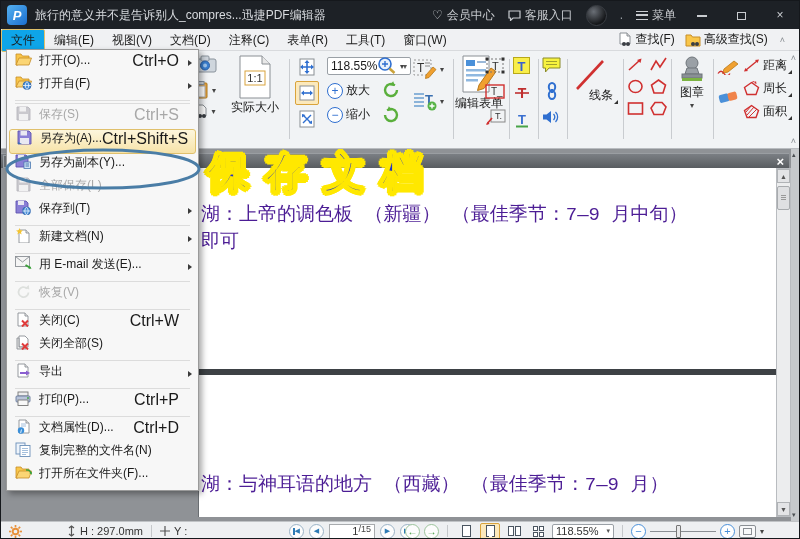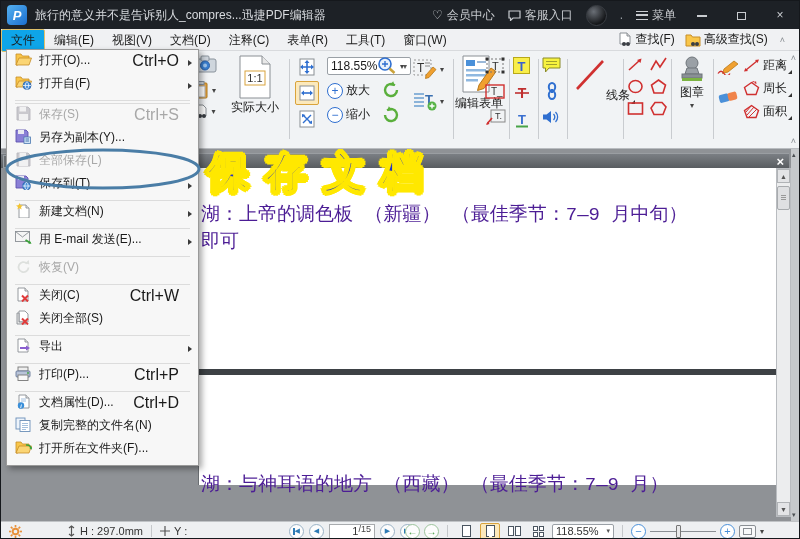--- a/index.html
+++ b/index.html
@@ -45,21 +45,21 @@
   .corner{display:inline-block;width:0;height:0;border-left:4px solid transparent;border-bottom:4px solid #333;margin-left:1px;vertical-align:bottom}
 
   
   .docarea{position:absolute;top:148px;left:0;right:0;height:372px;background:#8f9296;overflow:hidden}
   .pane-header{position:absolute;top:4px;left:0;right:10px;height:15px;background:linear-gradient(#7b7f84,#595d61);border-top:1px solid #9a9ea2}
   .plus-tile{position:absolute;left:2px;top:1px;width:13px;height:13px;background:#6b6f73;border:1px solid #9aa0a6;color:#fff;font-size:11px;line-height:11px;text-align:center}
   .pane-close{position:absolute;right:5px;top:0;color:#fff;font-weight:bold;font-size:13px;line-height:15px}
   .page{position:absolute;left:197px;width:578px;background:#fff;border-left:1px solid #6a6e72}
   .page1{top:19px;height:201px}
   .page-break{position:absolute;left:197px;top:220px;width:578px;height:6px;background:#3d4145}
-  .page2{top:226px;height:110px}
+  .page2{top:226px;height:142px}
   .doc-text{position:absolute;left:2px;font-family:Liberation Mono, monospace;font-size:19px;color:#4c1d95;white-space:nowrap}
   .overlay-text{position:absolute;left:206px;top:1px;z-index:40;font-weight:bold;font-size:42px;line-height:1.1;letter-spacing:16px;color:#2433c8;white-space:nowrap;
     -webkit-text-stroke:1.5px #ffe800;
     text-shadow:-2px -2px 0 #ffe800,2px -2px 0 #ffe800,-2px 2px 0 #ffe800,2px 2px 0 #ffe800,0 -3px 0 #ffe800,0 3px 0 #ffe800,-3px 0 0 #ffe800,3px 0 0 #ffe800}
   .vscroll{position:absolute;left:775px;top:19px;width:15px;height:349px;background:#ecedee;border:1px solid #b9bcc0}
   .vs-btn{position:absolute;left:0;width:13px;height:14px;background:#e3e4e6;border:1px solid #b0b3b6;color:#555;font-size:7px;text-align:center;line-height:13px}
   .vs-up{top:0}.vs-dn{bottom:0}
   .vs-thumb{position:absolute;left:0;top:17px;width:13px;height:24px;background:#dfe0e2;border:1px solid #a8abae;border-radius:2px}
   .vs-thumb::after{content:"";position:absolute;left:3px;right:3px;top:10px;height:1px;background:#999;box-shadow:0 2px 0 #999,0 -2px 0 #999}
   .right-strip{position:absolute;left:790px;top:0;width:10px;height:372px;background:#c6c9cc;color:#4a4e52;font-size:7px;text-align:center}
@@ -349,21 +349,21 @@
       <span><svg width="20" height="16" viewBox="0 0 20 16">
             <path d="M1 5.5h3.5L9 2v12L4.5 10.5H1z" fill="#2f6fd0"></path>
             <path d="M11.5 5a4.5 4.5 0 010 6M13.5 3a7 7 0 010 10" stroke="#2f6fd0" stroke-width="1.3" fill="none"></path>
           </svg></span>
     </div>
 
     <div class="tgroup" style="left:572px;top:6px;align-items:flex-start">
       <svg width="34" height="36" viewBox="0 0 34 36">
           <line x1="4" y1="32" x2="30" y2="4" stroke="#d03030" stroke-width="2.6"></line>
         </svg>
-      <span class="tlabel" style="margin-left:33px;margin-top:-6px"><span>线条</span><span class="corner"></span></span>
+      <span class="tlabel" style="margin-left:16px;margin-top:-6px"><span>线条</span><span class="corner"></span></span>
     </div>
 
     <div class="tgroup" style="left:626px;top:6px;gap:4px">
       <div class="trow" style="gap:6px">
         <span><svg width="17" height="15" viewBox="0 0 17 15">
               <line x1="2" y1="13" x2="13" y2="3" stroke="#d03030" stroke-width="1.6"></line>
               <path d="M14.5 1.5l-1 4.5-3.5-3z" fill="#d03030"></path>
             </svg></span>
         <span><svg width="17" height="15" viewBox="0 0 17 15">
               <path d="M1 13l5-9 4 6 6-9" fill="none" stroke="#d03030" stroke-width="1.6"></path>
@@ -576,20 +576,32 @@
         <span class="ic">
           <svg width="15" height="15" viewBox="0 0 15 15">
             <path d="M1 1h11l2 2v11H1z" fill="#8a7fd6" stroke="#5f54b0" stroke-width="0.9"></path>
             <rect x="3.5" y="1" width="6.5" height="4.5" fill="#e9e9f2"></rect>
             <rect x="3" y="8" width="9" height="6" fill="#e9e9f2"></rect>
           </svg>
         </span>
         <span class="lb">保存(S)</span>
         <span class="sc">Ctrl+S</span>
       </div>
+      <div class="mi hl">
+        <span class="ic">
+          <svg width="15" height="15" viewBox="0 0 15 15">
+            <path d="M1 1h11l2 2v11H1z" fill="#8a7fd6" stroke="#5f54b0" stroke-width="0.9"></path>
+            <rect x="3.5" y="1" width="6.5" height="4.5" fill="#e9e9f2"></rect>
+            <rect x="3" y="8" width="9" height="6" fill="#e9e9f2"></rect>
+            <path d="M1 12l4 2H1z" fill="#3a6fb0"></path>
+          </svg>
+        </span>
+        <span class="lb">另存为(A)...</span>
+        <span class="sc">Ctrl+Shift+S</span>
+      </div>
       <div class="mi">
         <span class="ic">
           <svg width="16" height="15" viewBox="0 0 16 15">
             <path d="M1 1h10l2 2v10H1z" fill="#8a7fd6" stroke="#5f54b0" stroke-width="0.9"></path>
             <rect x="3" y="1" width="6" height="4" fill="#e9e9f2"></rect>
             <rect x="9" y="8" width="6.5" height="6.5" fill="#cfe2f5" stroke="#4a78b0" stroke-width="0.8"></rect>
             <rect x="10.5" y="9.5" width="3.5" height="1" fill="#4a78b0"></rect>
             <rect x="10.5" y="11.5" width="3.5" height="1" fill="#4a78b0"></rect>
           </svg>
         </span>

